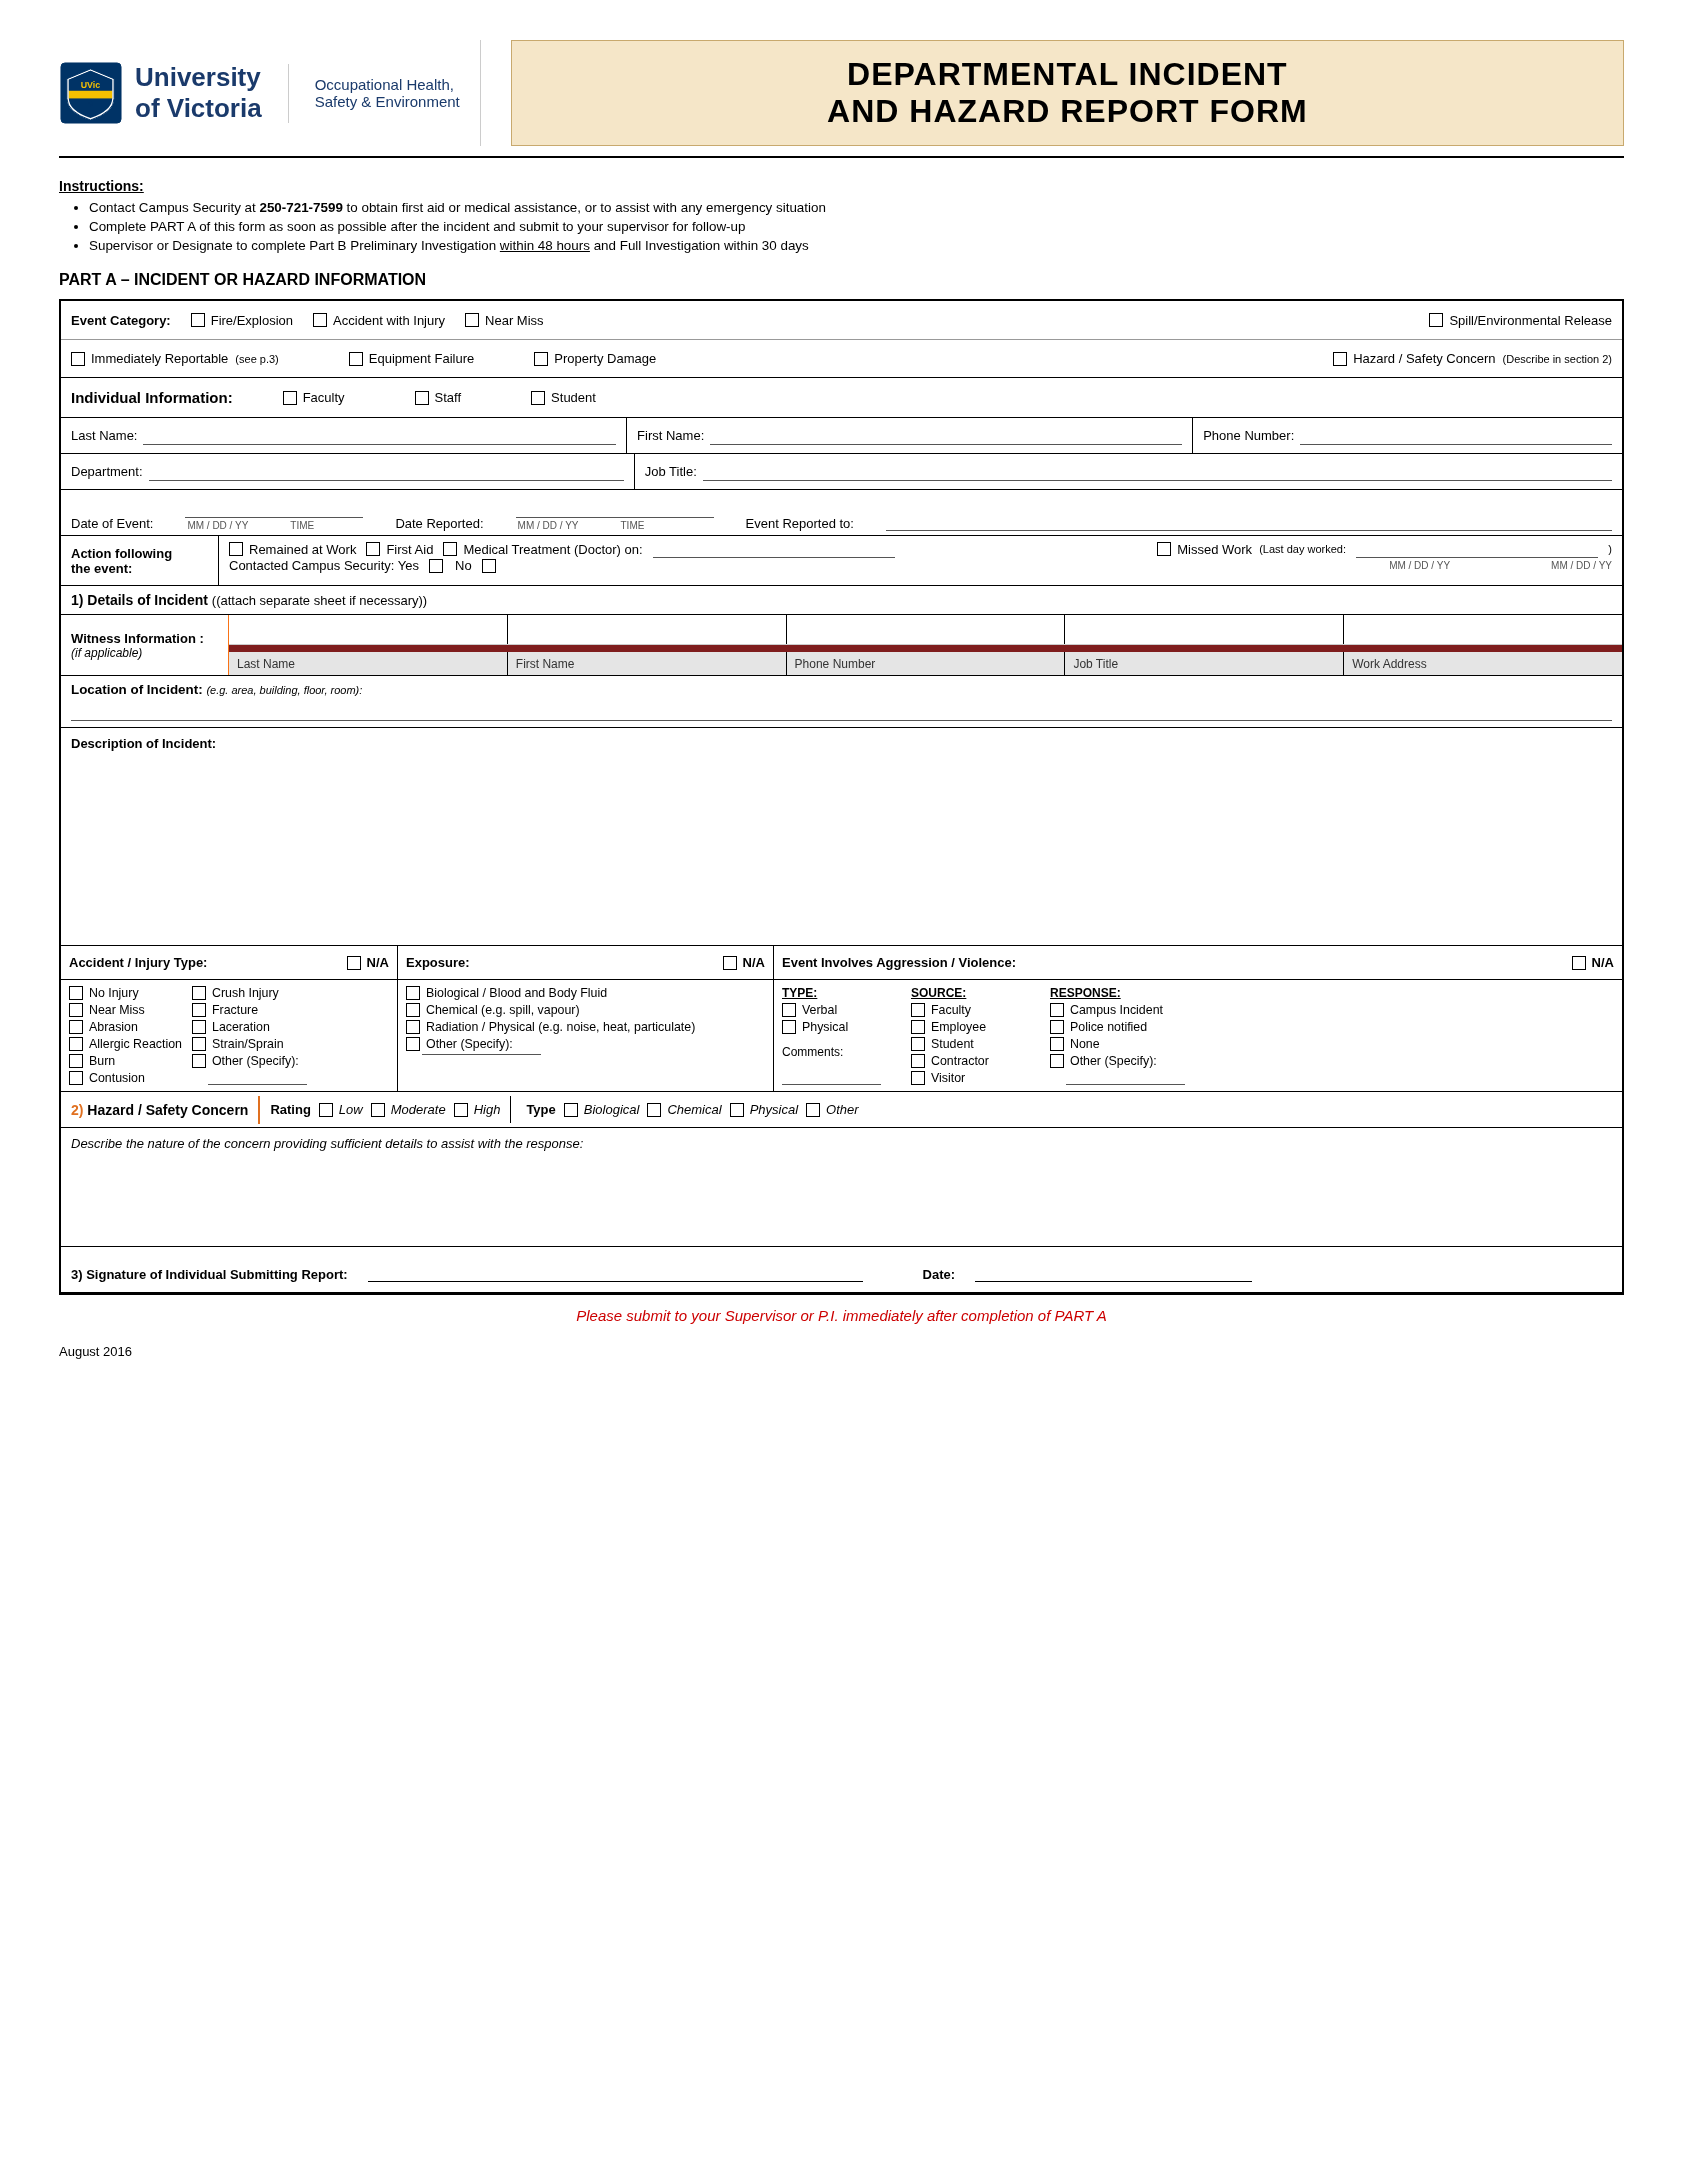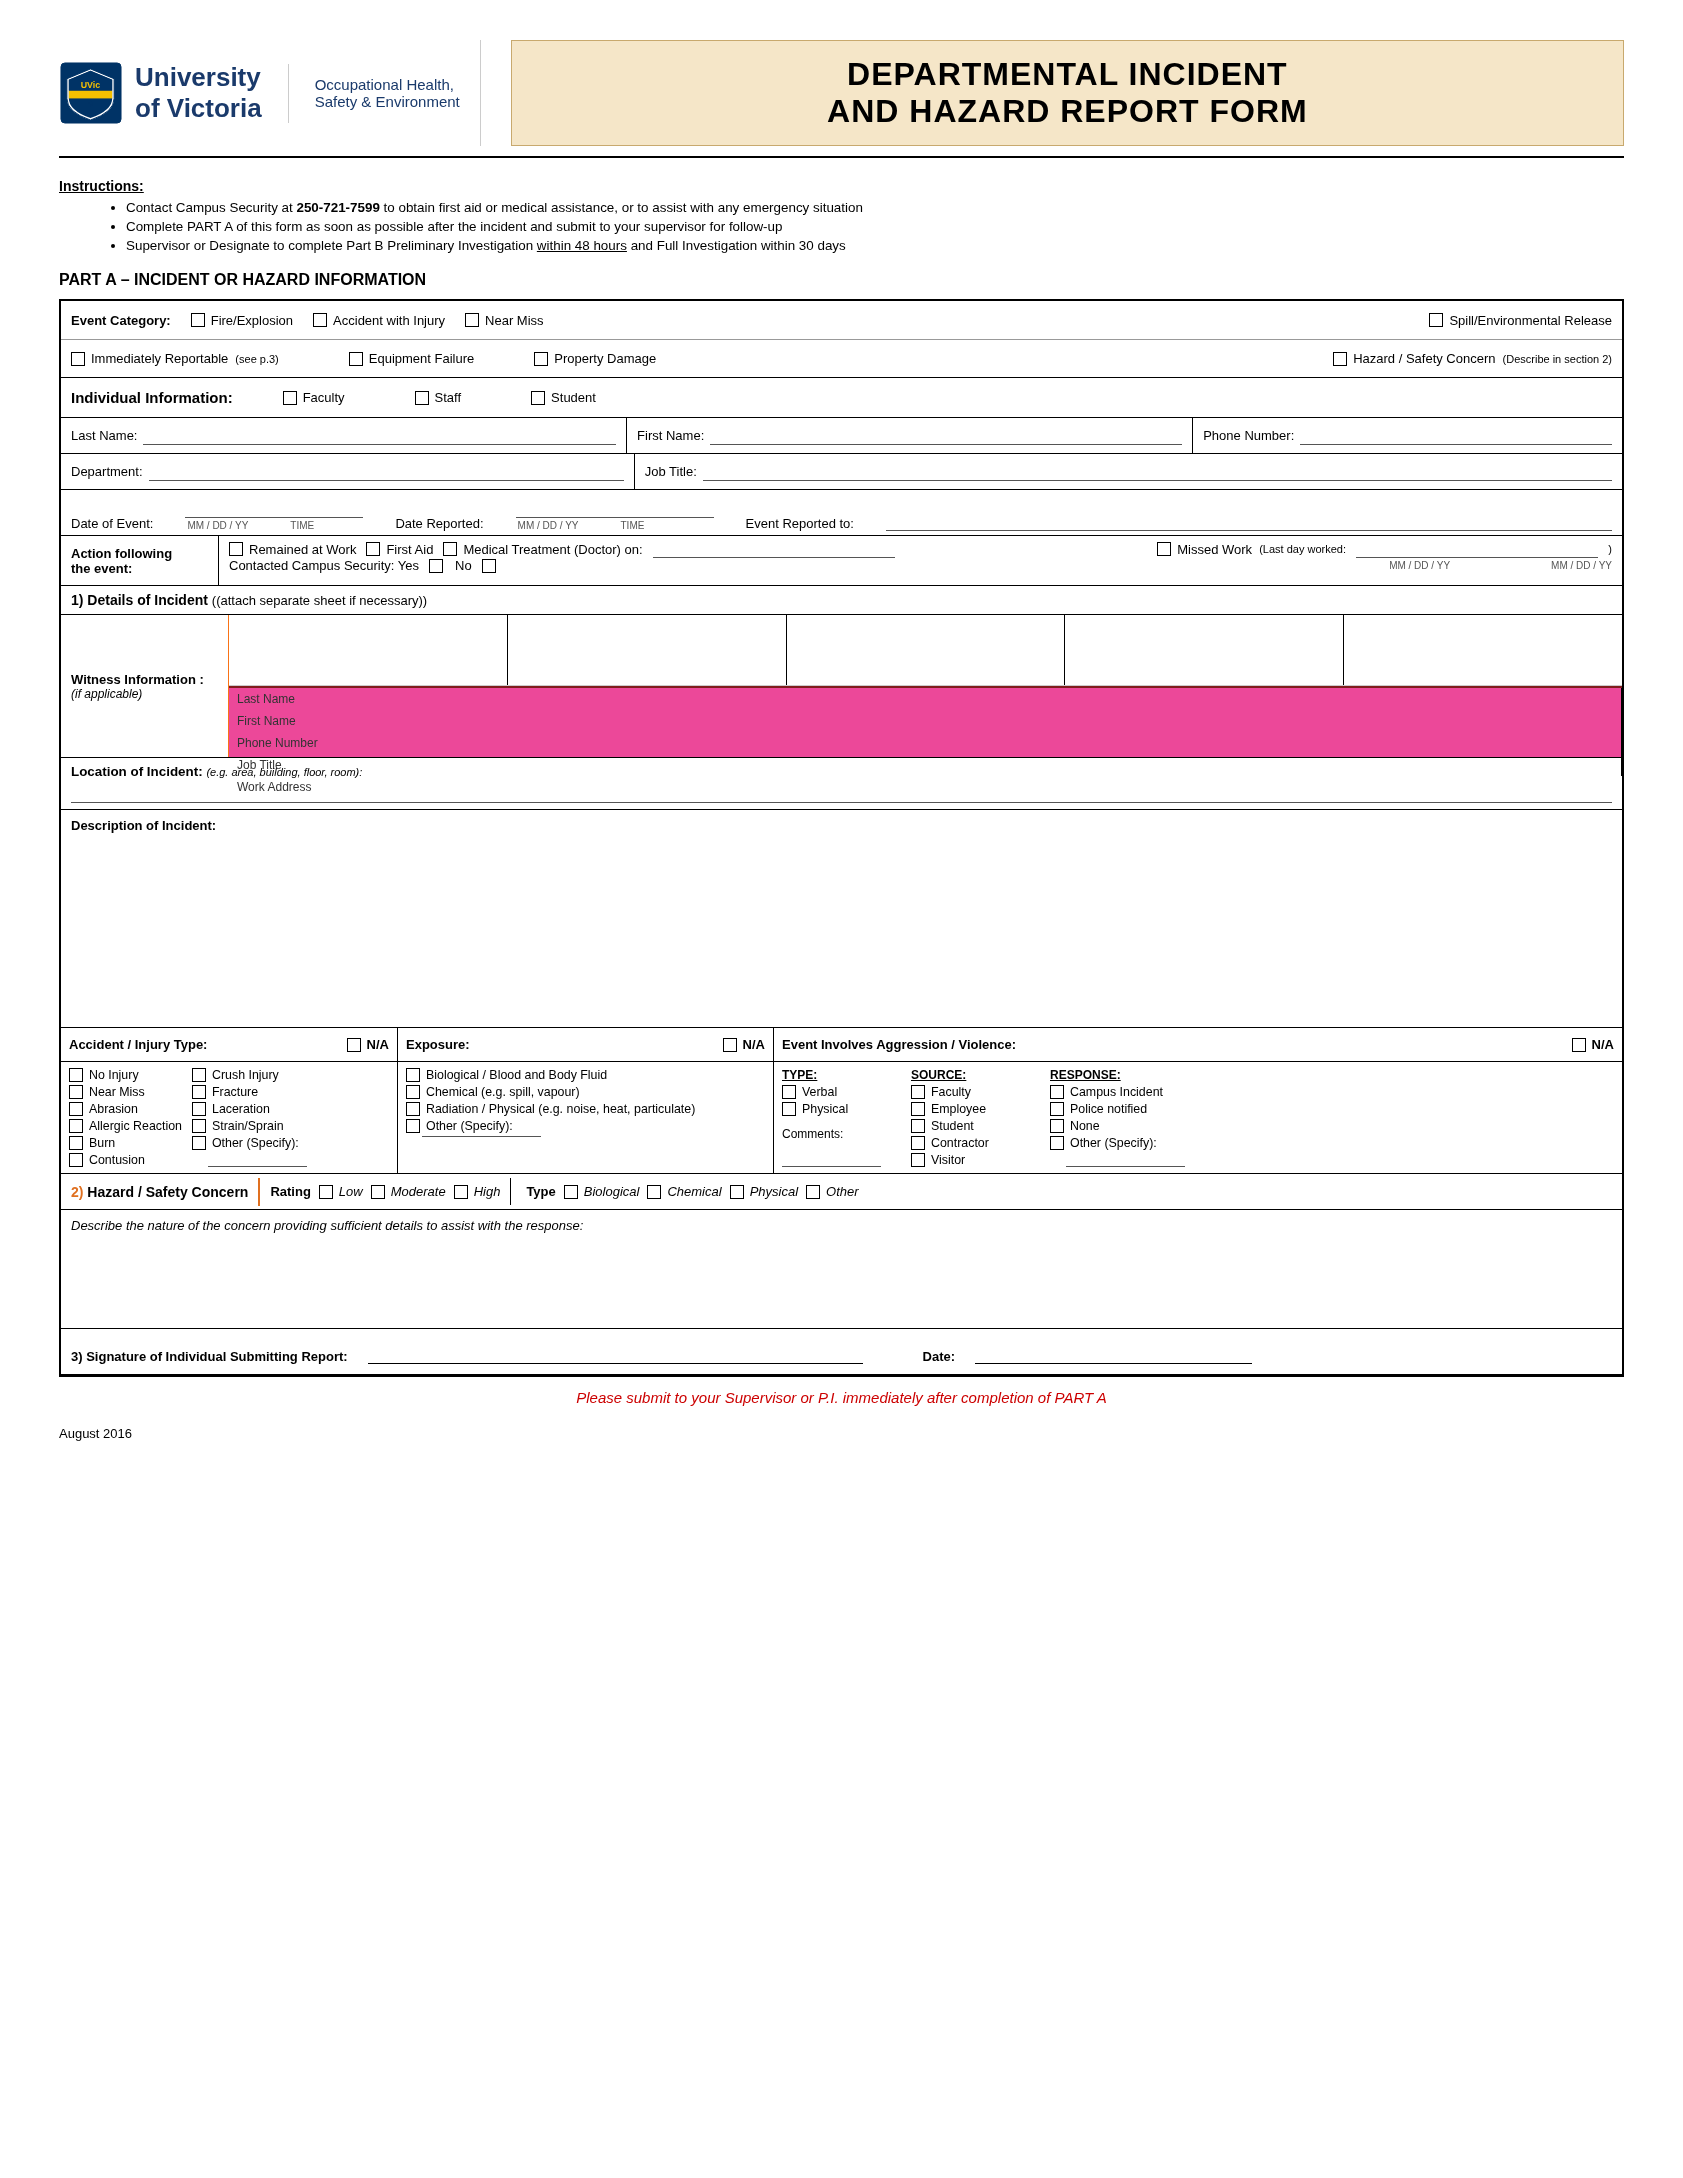--- a/index.html
+++ b/index.html
@@ -61,21 +61,20 @@
       font-weight: bold;
       margin-bottom: 6px;
       font-size: 14px;
     }
     .instructions ul {
       padding-left: 30px;
     }
     .instructions ul li {
       margin-bottom: 4px;
       font-size: 13.4px;
-      margin-left: 37px;
     }
     .bold { font-weight: bold; }
     .underline { text-decoration: underline; }
 
     
     .part-heading {
       font-size: 16px;
       font-weight: bold;
       margin-bottom: 10px;
       text-transform: uppercase;
@@ -249,23 +248,22 @@
       border-right: 1px solid #000;
       display: flex;
       align-items: center;
     }
     .witness-col:last-child { border-right: none; }
     .witness-header-col {
       font-size: 12px;
       color: #333;
     }
     .witness-data-row.headers {
-      background: #ec4899;
-      border-top: 2px solid #7f1d1d;
-      flex-direction: column;
+      background: #e5e5e5;
+      border-top: 7px solid #7f1d1d;
     }
 
     
     .location-row {
       padding: 6px 10px;
       border-bottom: 1px solid #000;
       font-size: 13.4px;
       min-height: 36px;
     }
     .location-row .loc-label { font-weight: bold; }

